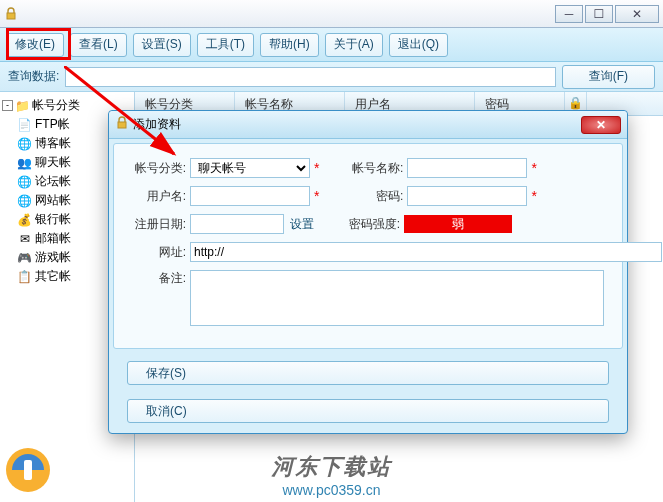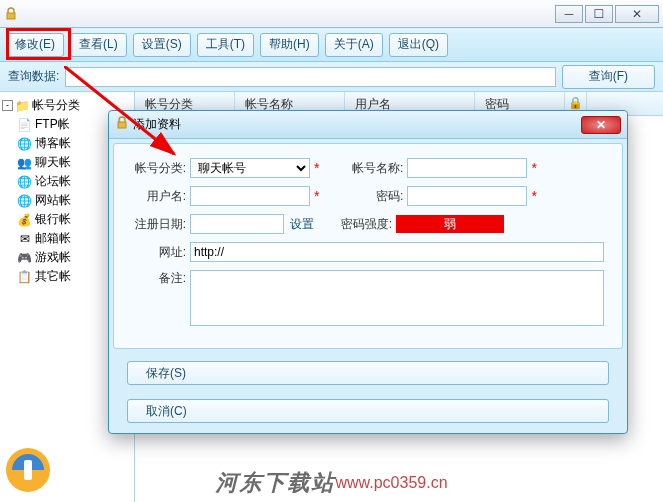--- a/index.html
+++ b/index.html
@@ -46,24 +46,24 @@
 .cell input, .cell select { height: 20px; border: 1px solid #9cc7e0; padding: 0 3px; background: #fff; }
 .req { color: #e00; margin: 0 8px 0 4px; font-size: 14px; }
 .setlink { color: #0c4a6e; margin-left: 6px; cursor: pointer; }
 .strength { width: 108px; height: 18px; background: #e00; color: #fff; display: flex; align-items: center; justify-content: center; }
 textarea { width: 414px; height: 56px; border: 1px solid #9cc7e0; resize: none; background: #fff; }
 .dlg-buttons { display: flex; justify-content: flex-end; gap: 14px; padding: 8px 18px 10px; flex-direction: column; }
 .dlg-buttons .tbtn { padding: 0 18px; }
 
 .arrow { position: absolute; top: 66px; left: 64px; z-index: 55; pointer-events: none; }
 
-.watermark { position: absolute; bottom: 4px; left: 50%; transform: translateX(-50%); display: flex; align-items: center; opacity: 0.82; z-index: 60; }
+.watermark { position: absolute; bottom: 4px; left: 50%; transform: translateX(-50%); display: flex; flex-direction: column; align-items: center; opacity: 0.82; z-index: 60; }
 .watermark-logo { position: absolute; bottom: 8px; left: 4px; width: 48px; height: 48px; z-index: 60; opacity: 0.9; }
 .watermark .big { font-size: 22px; color: #4b4b4b; font-weight: bold; font-style: italic; letter-spacing: 2px; }
-.watermark .url { font-size: 16px; color: #b91c1c; }
+.watermark .url { font-size: 14px; color: #0369a1; }
 </style>
 </head>
 <body>
 
 <div class="titlebar">
   <span class="lock">
     <svg viewBox="0 0 14 14">
         <rect x="3" y="6" width="8" height="6" fill="#e7b93b" stroke="#b8902b"></rect>
         <path d="M4 6 V4 a3 3 0 0 1 6 0 V6" fill="none" stroke="#b8902b" stroke-width="1.4"></path>
       </svg>
@@ -193,29 +193,29 @@
         <input style="width: 120px;" value="">
         <span class="req">*</span>
       </div>
     </div>
     <div class="form-row">
       <div class="cell">
         <label>注册日期:</label>
         <input style="width: 94px;" value="">
         <span class="setlink">设置</span>
       </div>
-      <div class="cell" style="margin-left:20px">
+      <div class="cell" style="margin-left:28px">
         <label>密码强度:</label>
         <div class="strength">弱</div>
       </div>
     </div>
     <div class="form-row">
       <div class="cell">
         <label>网址:</label>
-        <input style="width: 414px;" value="http://">
+        <input style="width: 472px;" value="http://">
       </div>
     </div>
     <div class="form-row" style="align-items:flex-start">
       <div class="cell" style="align-items:flex-start">
         <label>备注:</label>
         <textarea style=""></textarea>
       </div>
     </div>
   </div>
   <div class="dlg-buttons">

